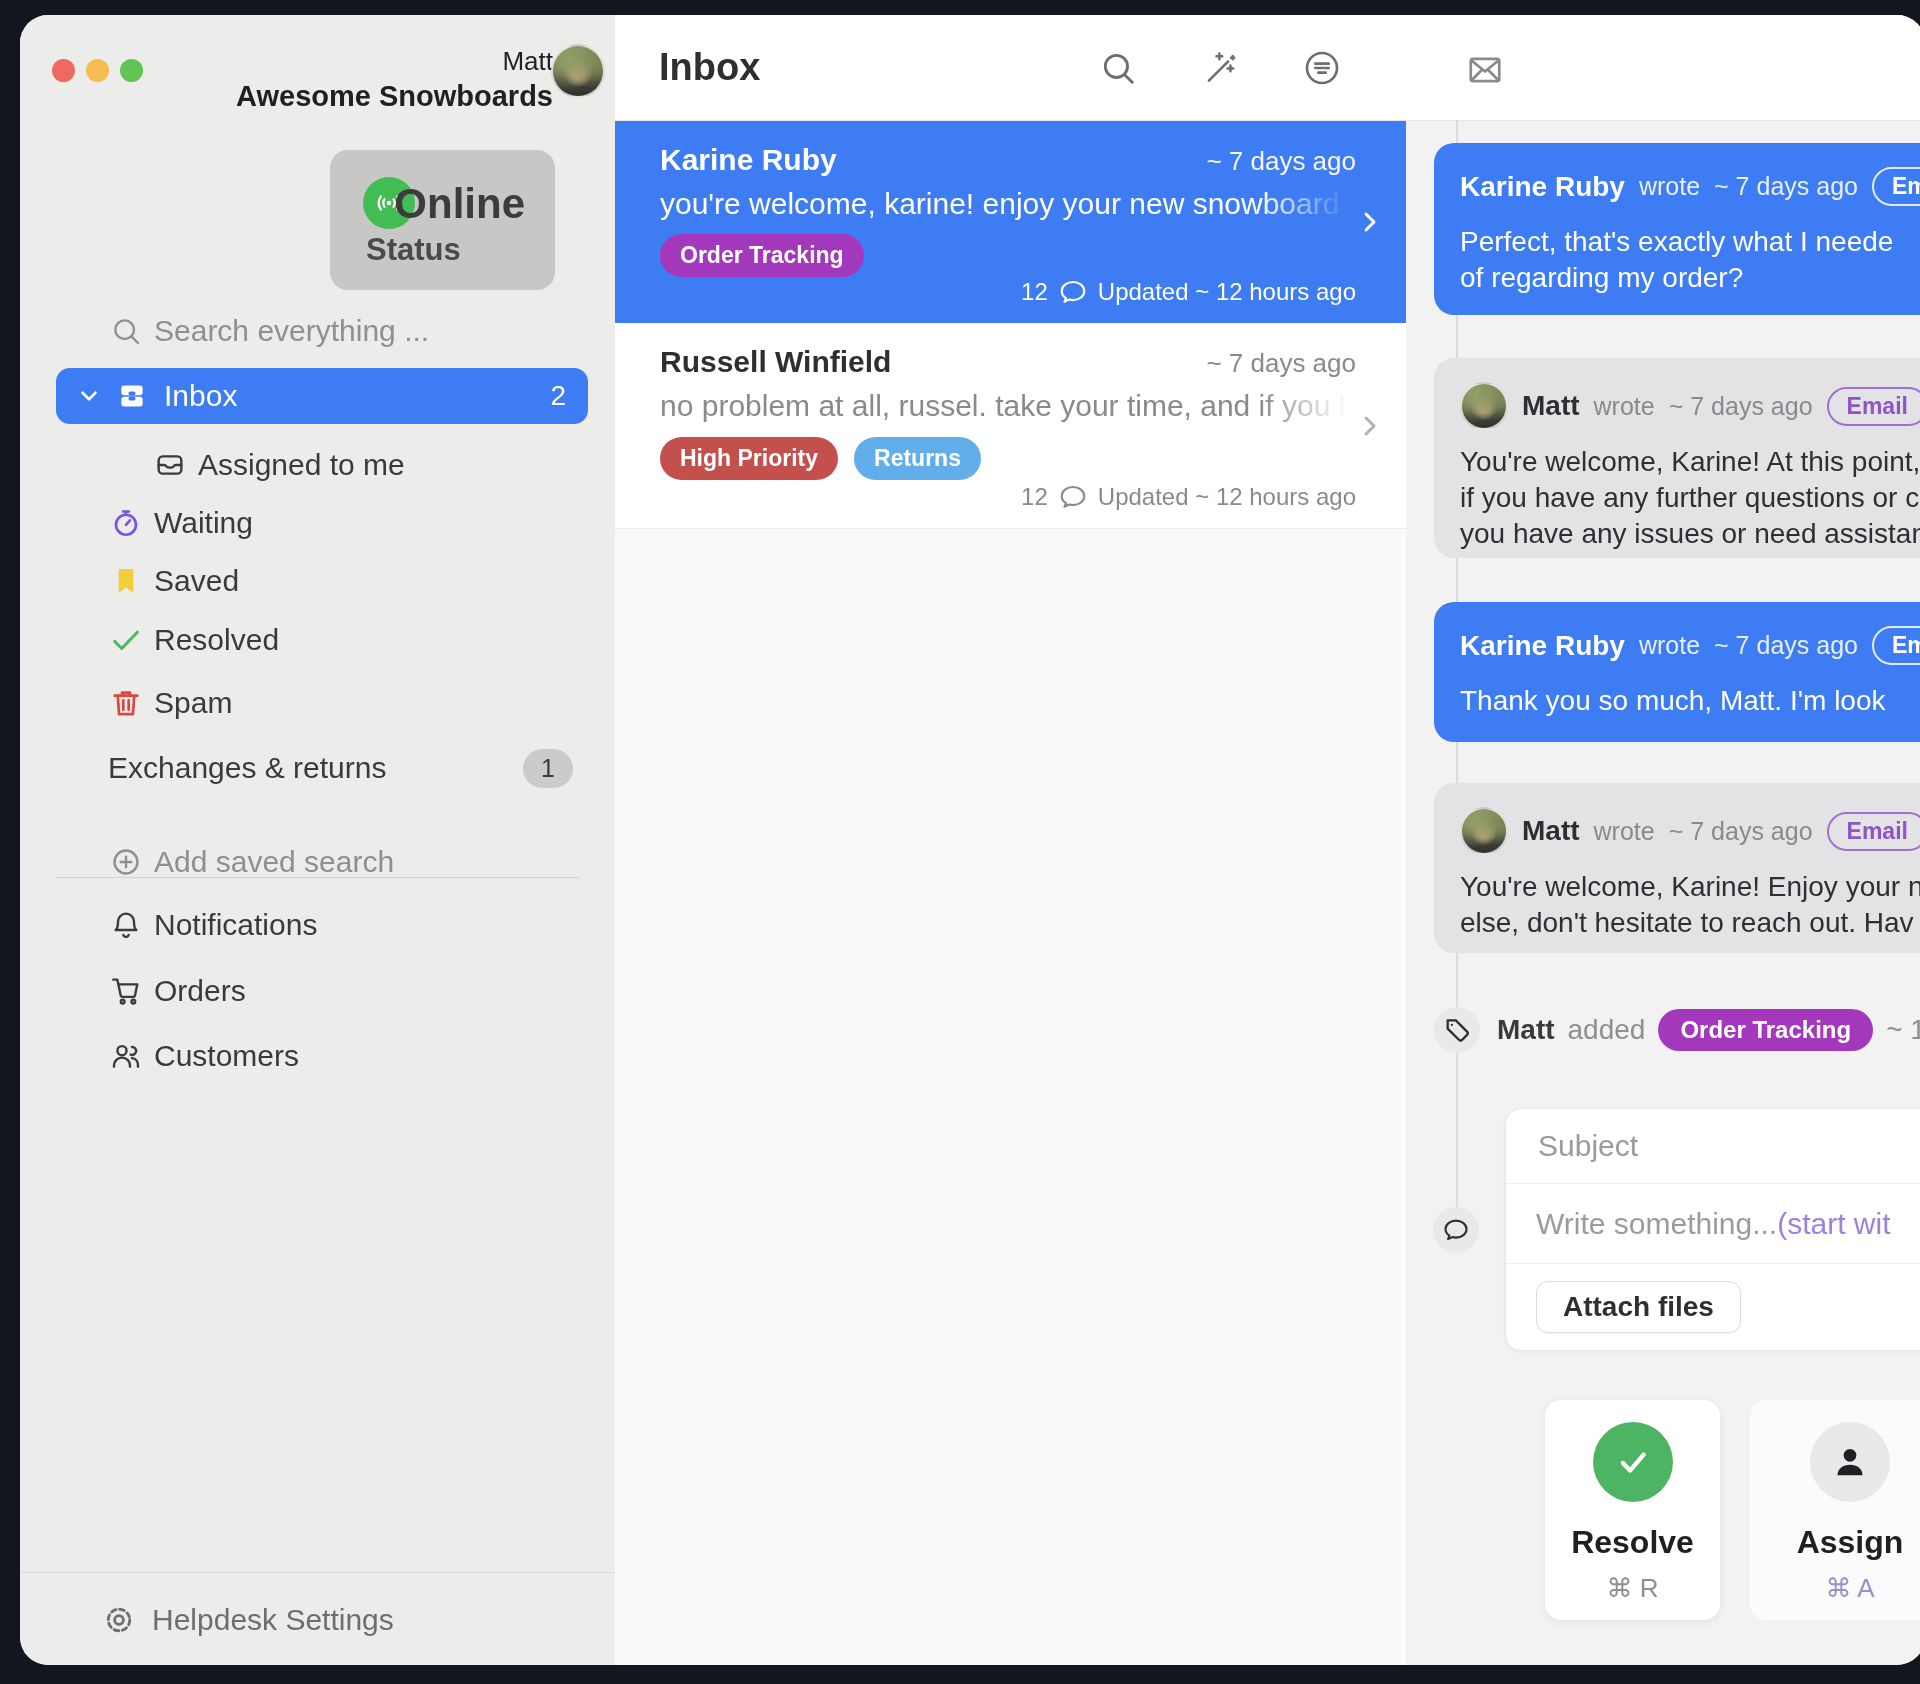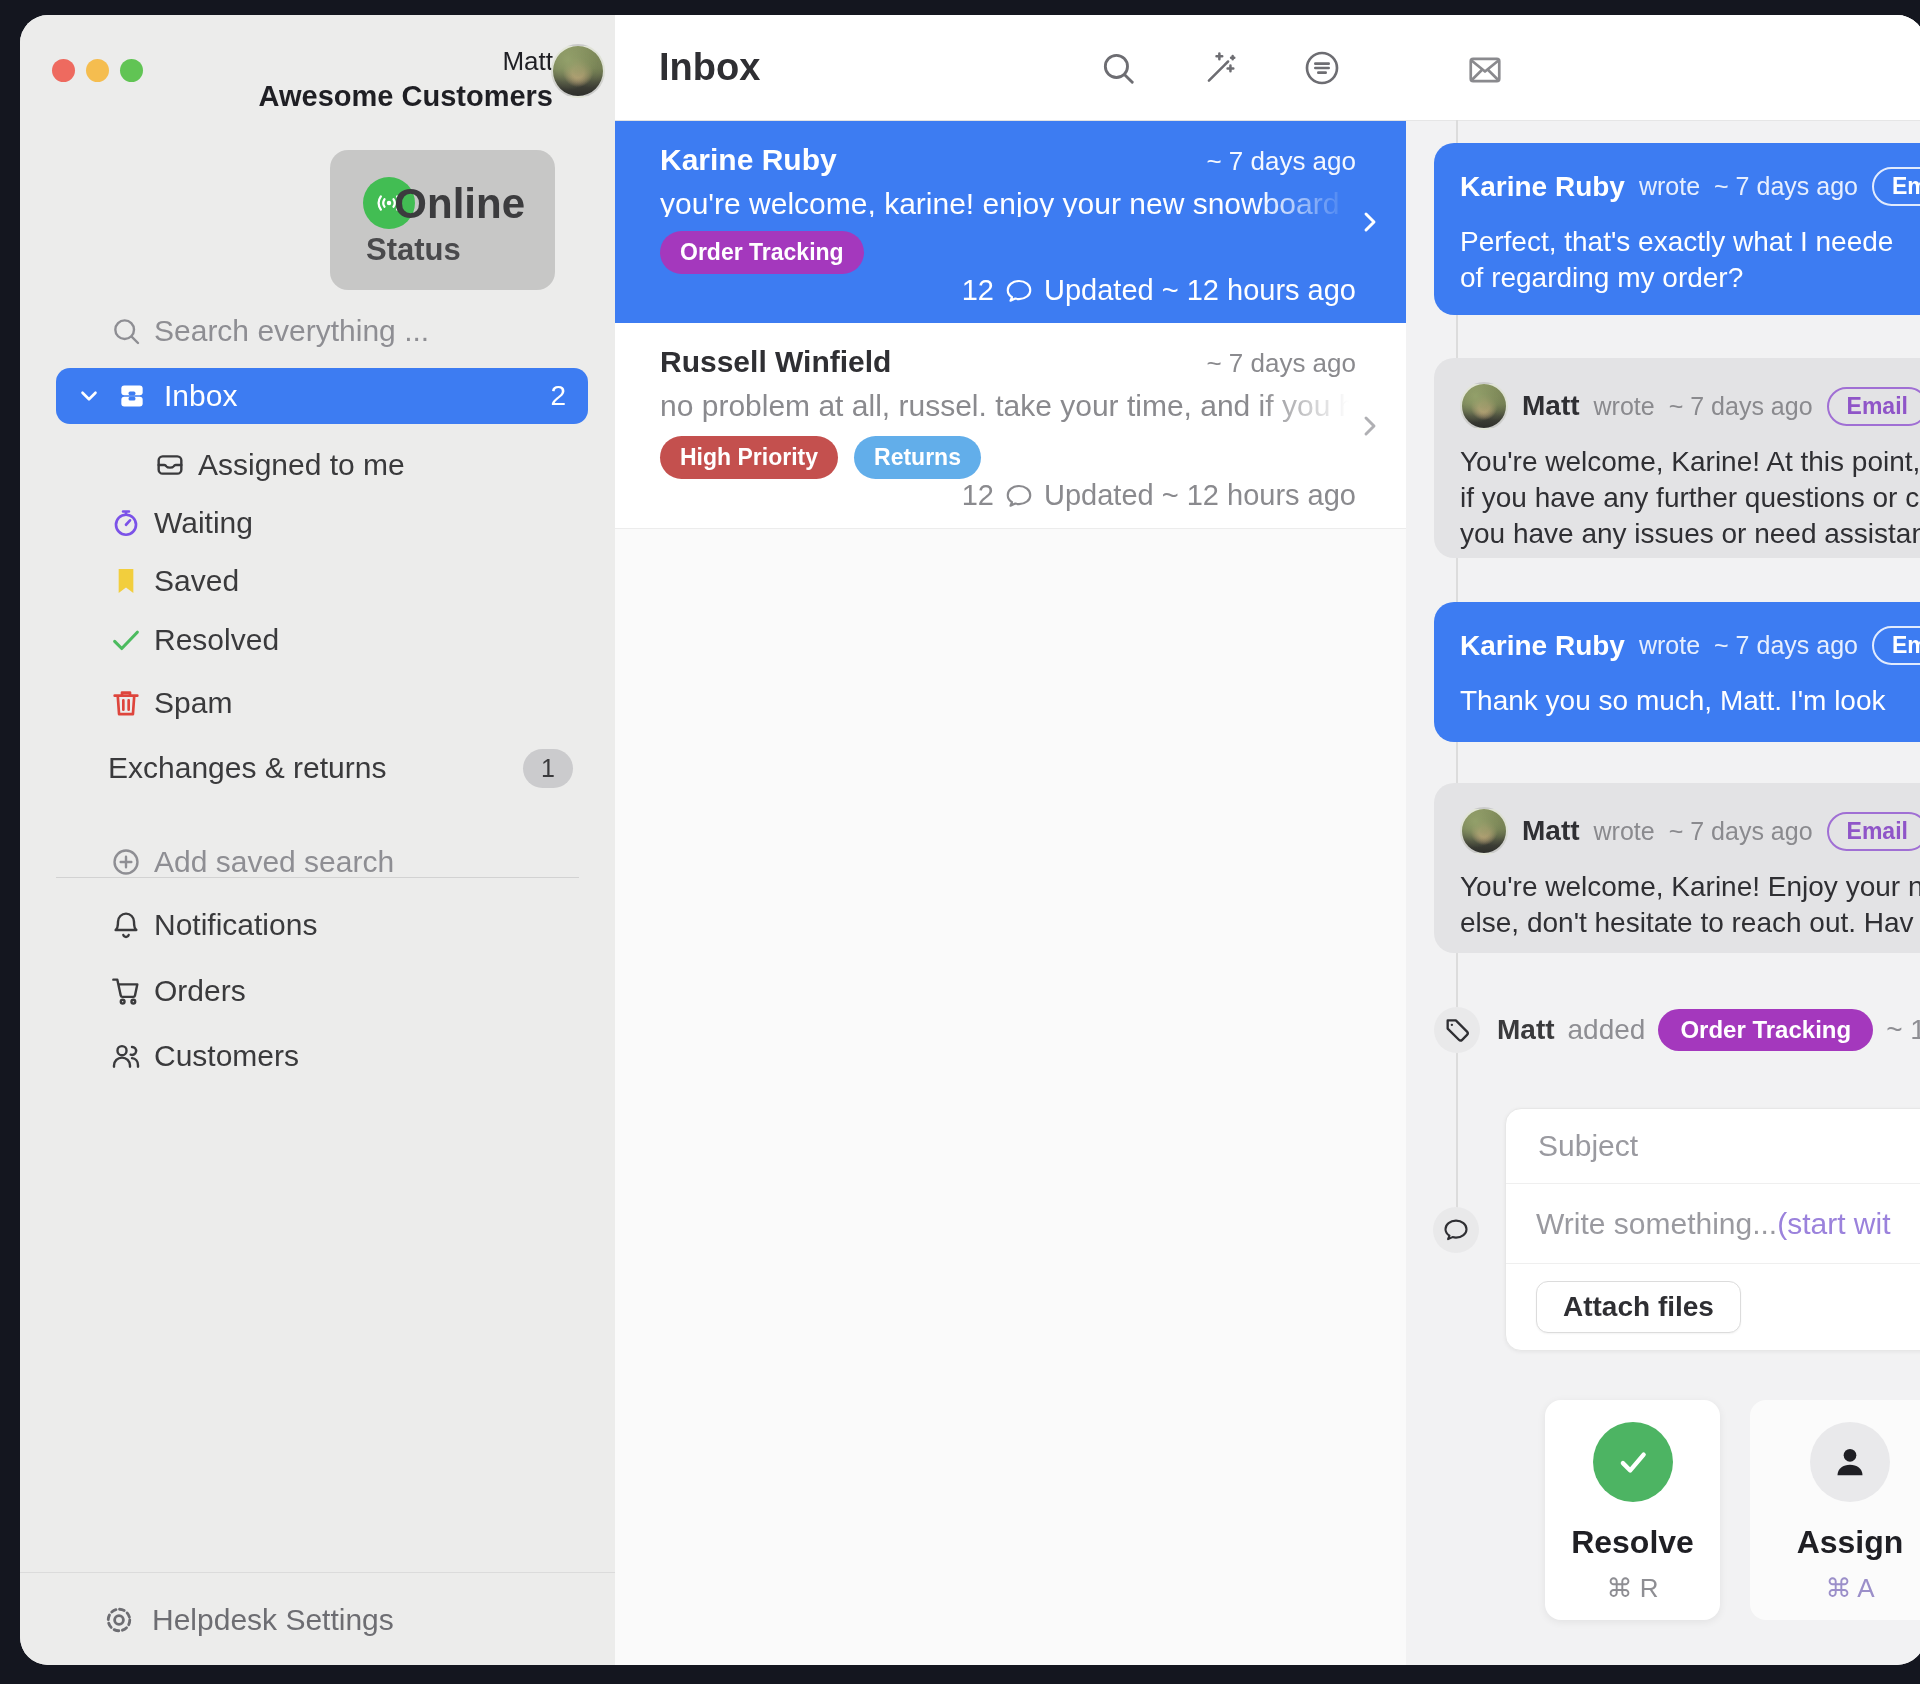--- a/index.html
+++ b/index.html
@@ -56,21 +56,21 @@
   .conv .nm{font-size:30px;font-weight:bold}
   .conv .dt{margin-left:auto;font-size:26px}
   .conv.sel .dt{color:rgba(255,255,255,.95)}
   .conv:not(.sel) .dt{color:#8a8a8e}
   .conv .pv{margin-top:10px;font-size:30px;white-space:nowrap;overflow:hidden;
             -webkit-mask-image:linear-gradient(90deg,#000 86%,rgba(0,0,0,0) 99%);
             mask-image:linear-gradient(90deg,#000 86%,rgba(0,0,0,0) 99%)}
   .conv:not(.sel) .pv{color:#8a8a8e}
   .conv .tags{margin-top:14px;display:flex;gap:16px}
   .tagpill{color:#fff;font-size:23px;font-weight:bold;padding:8px 20px;border-radius:999px}
-  .conv .r4{margin-top:auto;display:flex;align-items:center;justify-content:flex-end;gap:10px;font-size:29px}
+  .conv .r4{margin-top:auto;display:flex;align-items:center;justify-content:flex-end;gap:10px;font-size:24px}
   .conv:not(.sel) .r4{color:#8a8a8e}
   .chev{position:absolute;right:20px;top:50%;margin-top:-16px}
 
   
   .threadcol{position:absolute;left:1386px;top:0;width:539px;height:1650px;background:#f2f2f3}
   .theader{position:absolute;left:0;right:0;top:0;height:105px;background:#fff;border-bottom:1px solid #e6e6e6}
   .tline{position:absolute;left:50px;top:105px;width:2px;height:1110px;background:#dcdcdc}
   .bubble{position:absolute;left:28px;width:600px;border-radius:20px;padding:24px 26px;box-sizing:border-box}
   .bubble.cust{background:#3d7cf2;color:#fff}
   .bubble.agent{background:#e3e3e5;color:#2f2f33}
@@ -113,21 +113,21 @@
 <div class="window">
 
   <div class="sidebar">
 
     <div class="tl" style="left:32px;background:#ee6a5f"></div>
     <div class="tl" style="left:66px;background:#f5bd4f"></div>
     <div class="tl" style="left:100px;background:#61c454"></div>
 
     <div class="acct">
       <div class="u">Matt</div>
-      <div class="o">Awesome Customers</div>
+      <div class="o">Awesome Snowboards</div>
     </div>
     <div class="avatar abs" style="right:10px;top:29px;width:50px;height:50px"></div>
 
 
     <div class="card" style="left:310px;width:225px">
       <div class="circ" style="background:#42bd53">
         <span>
           <svg class="ic" width="32" height="32" viewBox="0 0 24 24" style="color:#fff;stroke-width:1.7">
             <circle cx="12" cy="12" r="1.7" fill="#fff" stroke="none"></circle>
             <path d="M8.6 9.2a5 5 0 000 5.6M5.9 7.1a8.6 8.6 0 000 9.8M15.4 9.2a5 5 0 010 5.6M18.1 7.1a8.6 8.6 0 010 9.8"></path>

